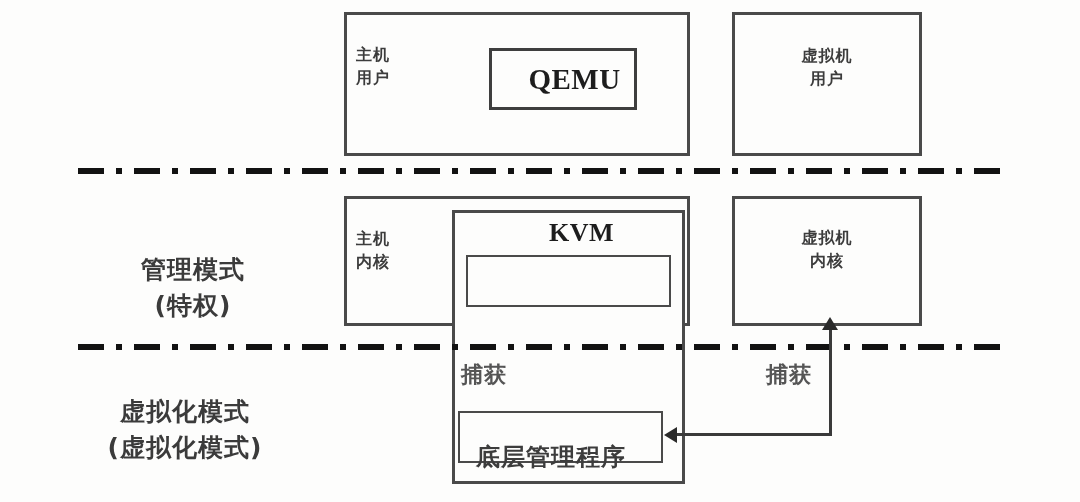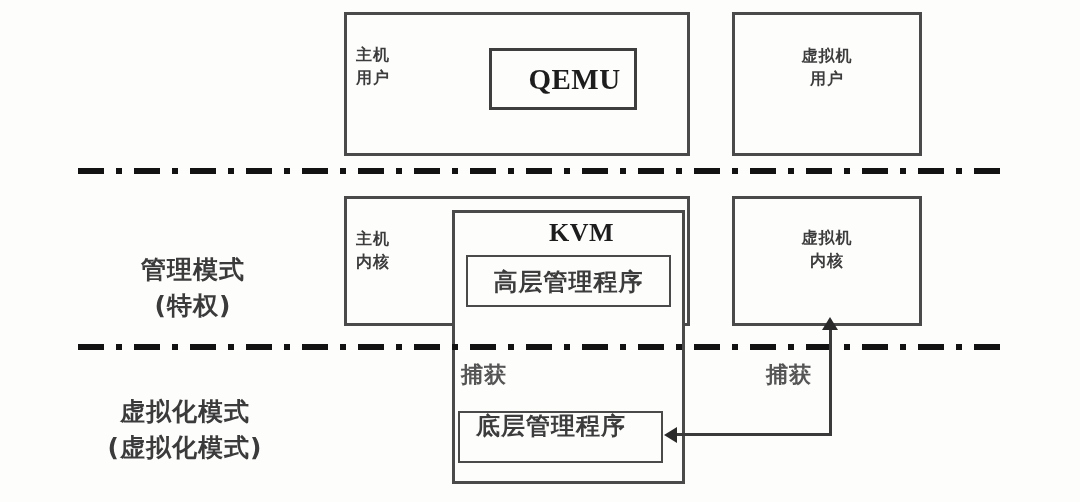--- a/index.html
+++ b/index.html
@@ -165,29 +165,28 @@
     <div>虚拟机</div>
     <div>内核</div>
   </div>
 
   <div class="box" style="left:452px; top:210px; width:233px; height:274px;"></div>
 
   <div class="en small" style="left:452px; top:218px; width:233px;padding-left:13px;">KVM</div>
 
   <div class="box thin" style="left:466px; top:255px; width:205px; height:52px;"></div>
 
-  <div class="cn" style="left:466px; top:265px; width:205px; font-size:24px;">高层管理程序</div>
 
   <div class="divider" style="left:78px; top:344px; width:925px;"></div>
 
   <div class="trap" style="left:461px; top:360px;">捕获</div>
 
   <div class="trap" style="left:766px; top:360px;">捕获</div>
 
   <div class="box thin" style="left:458px; top:411px; width:205px; height:52px;"></div>
-  <div class="cn" style="left:458px; top:409px; width:186px; font-size:24px;text-align:center;">底层管理程序</div>
+  <div class="cn" style="left:458px; top:440px; width:186px; font-size:24px;text-align:center;">底层管理程序</div>
 
   <div class="line-v" style="left:829px; top:330px; height:106px;"></div>
   <div class="line-h" style="left:676px; top:433px; width:155px;"></div>
   <div class="arrow-left" style="left:664px; top:427px;"></div>
   <div class="arrow-up" style="left:822px; top:317px;"></div>
 
 </div>
 
 </body></html>

